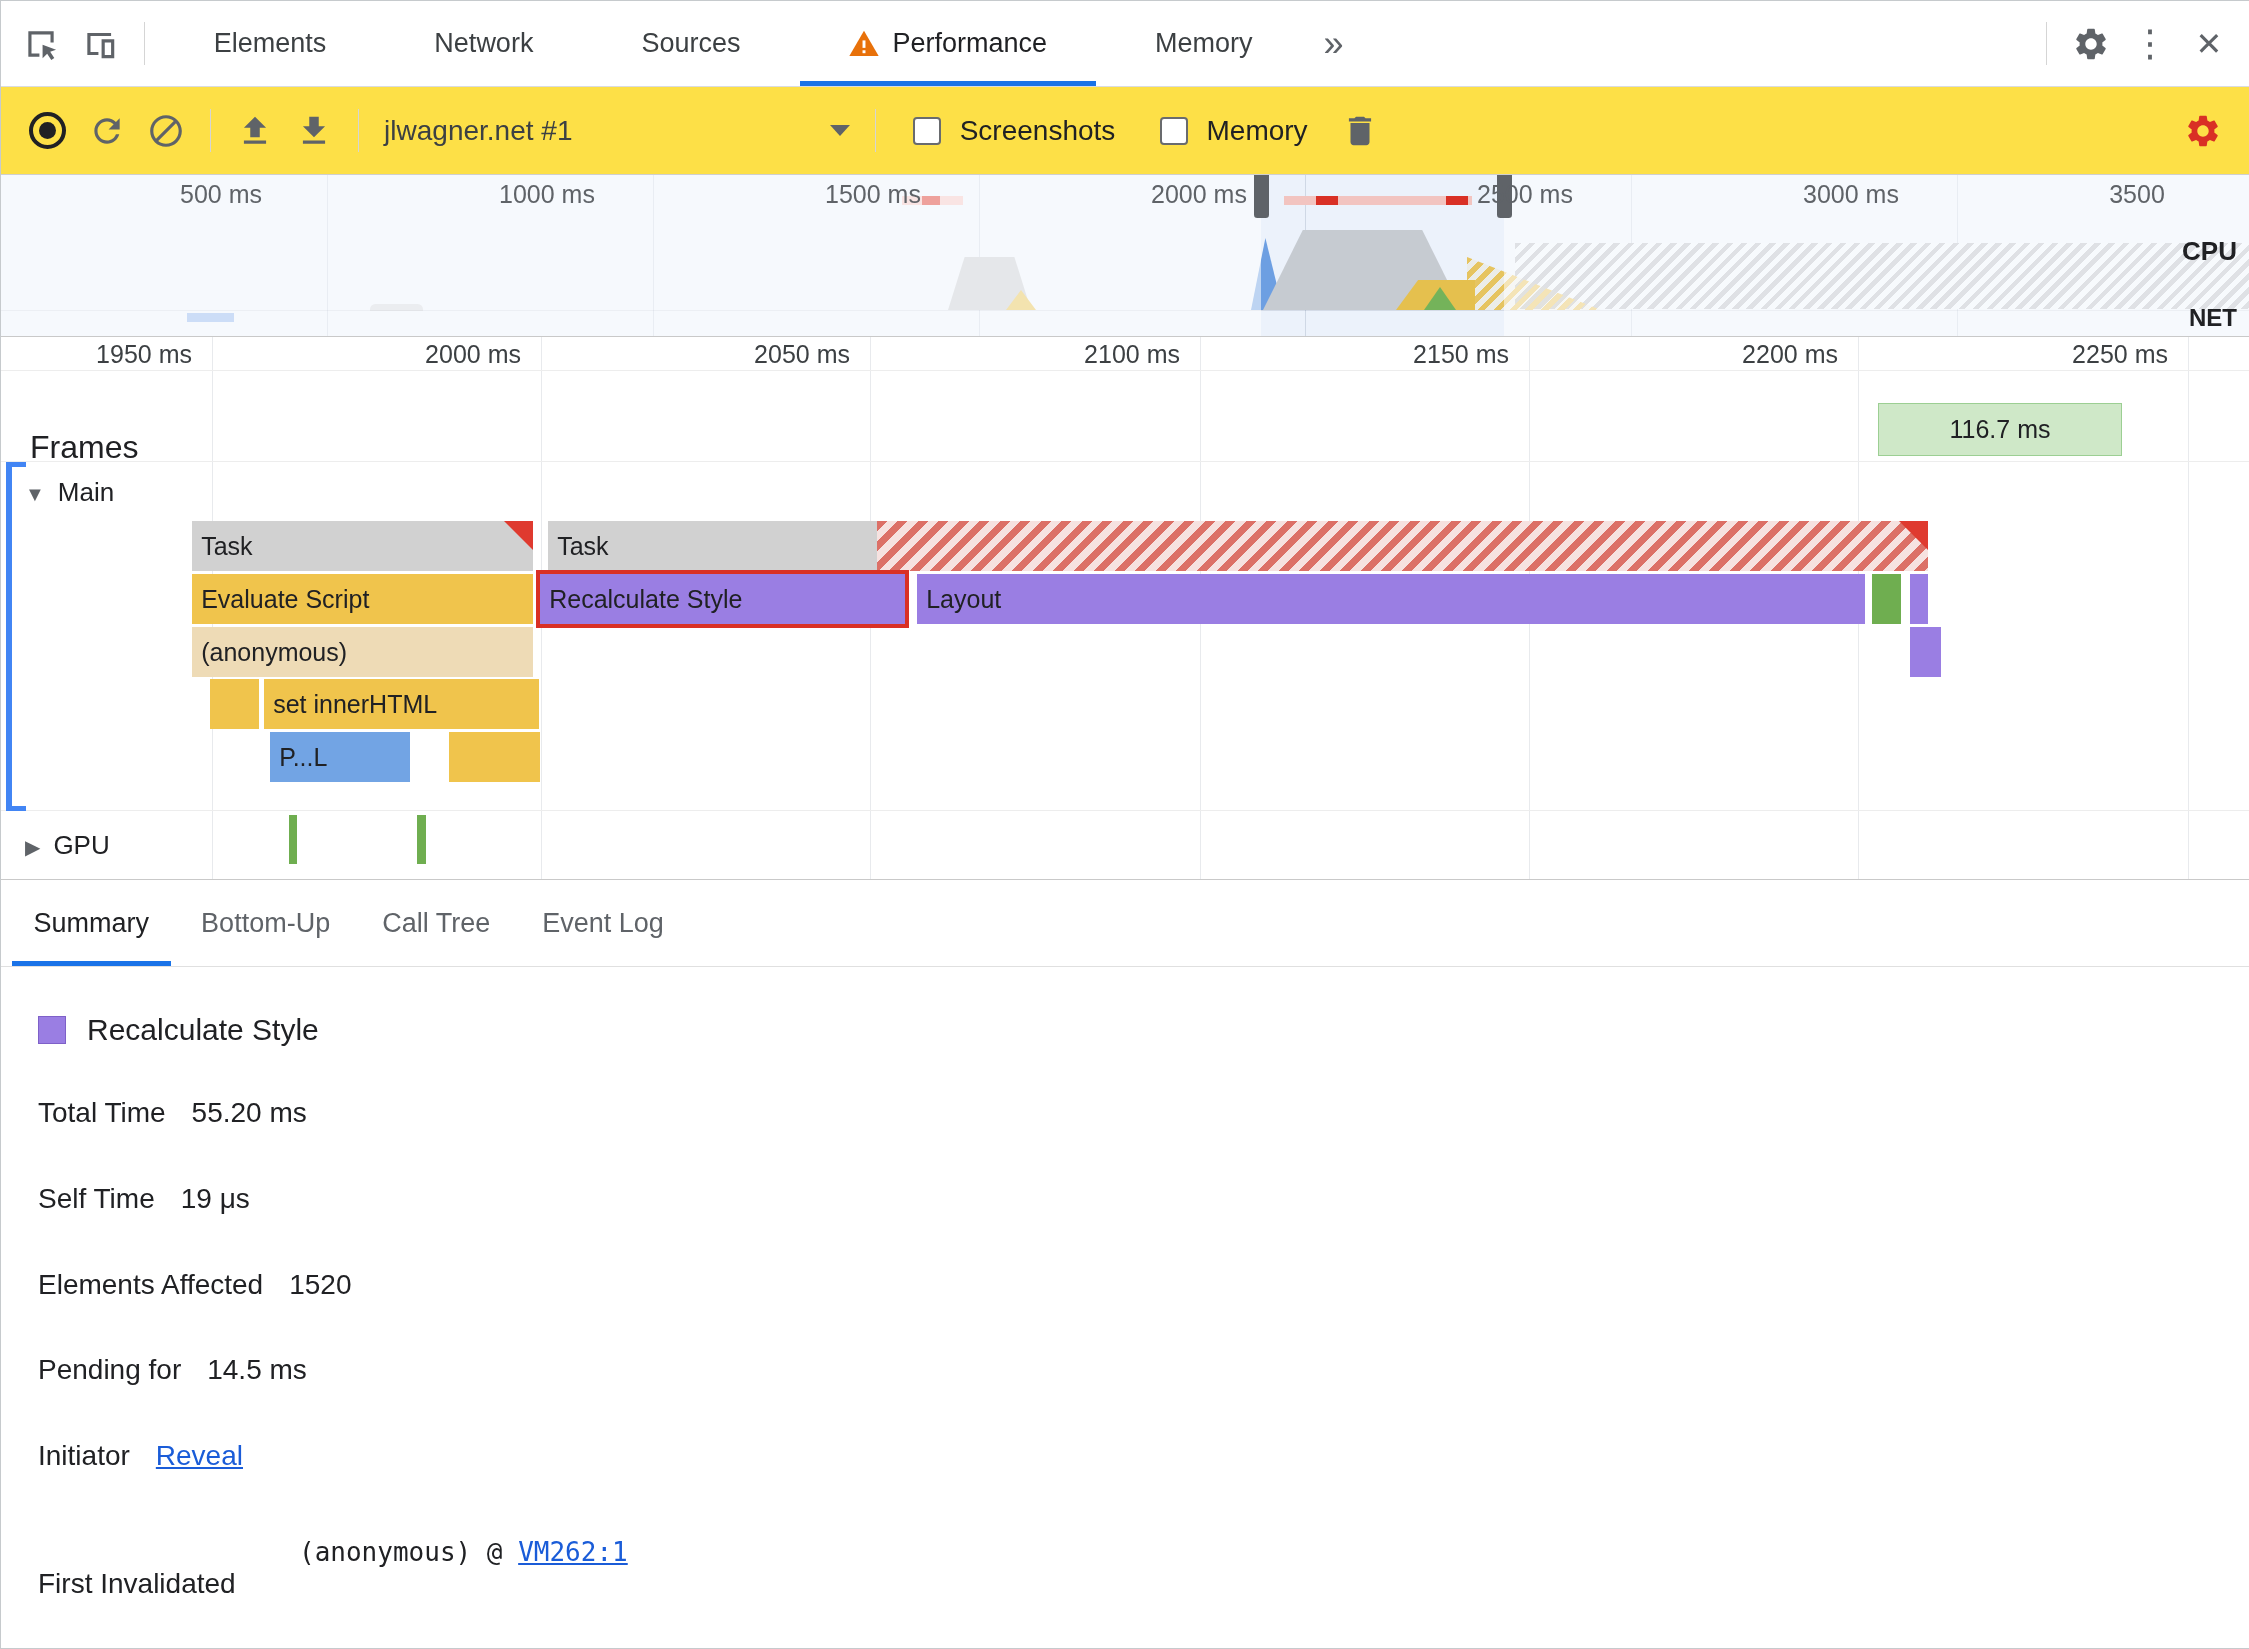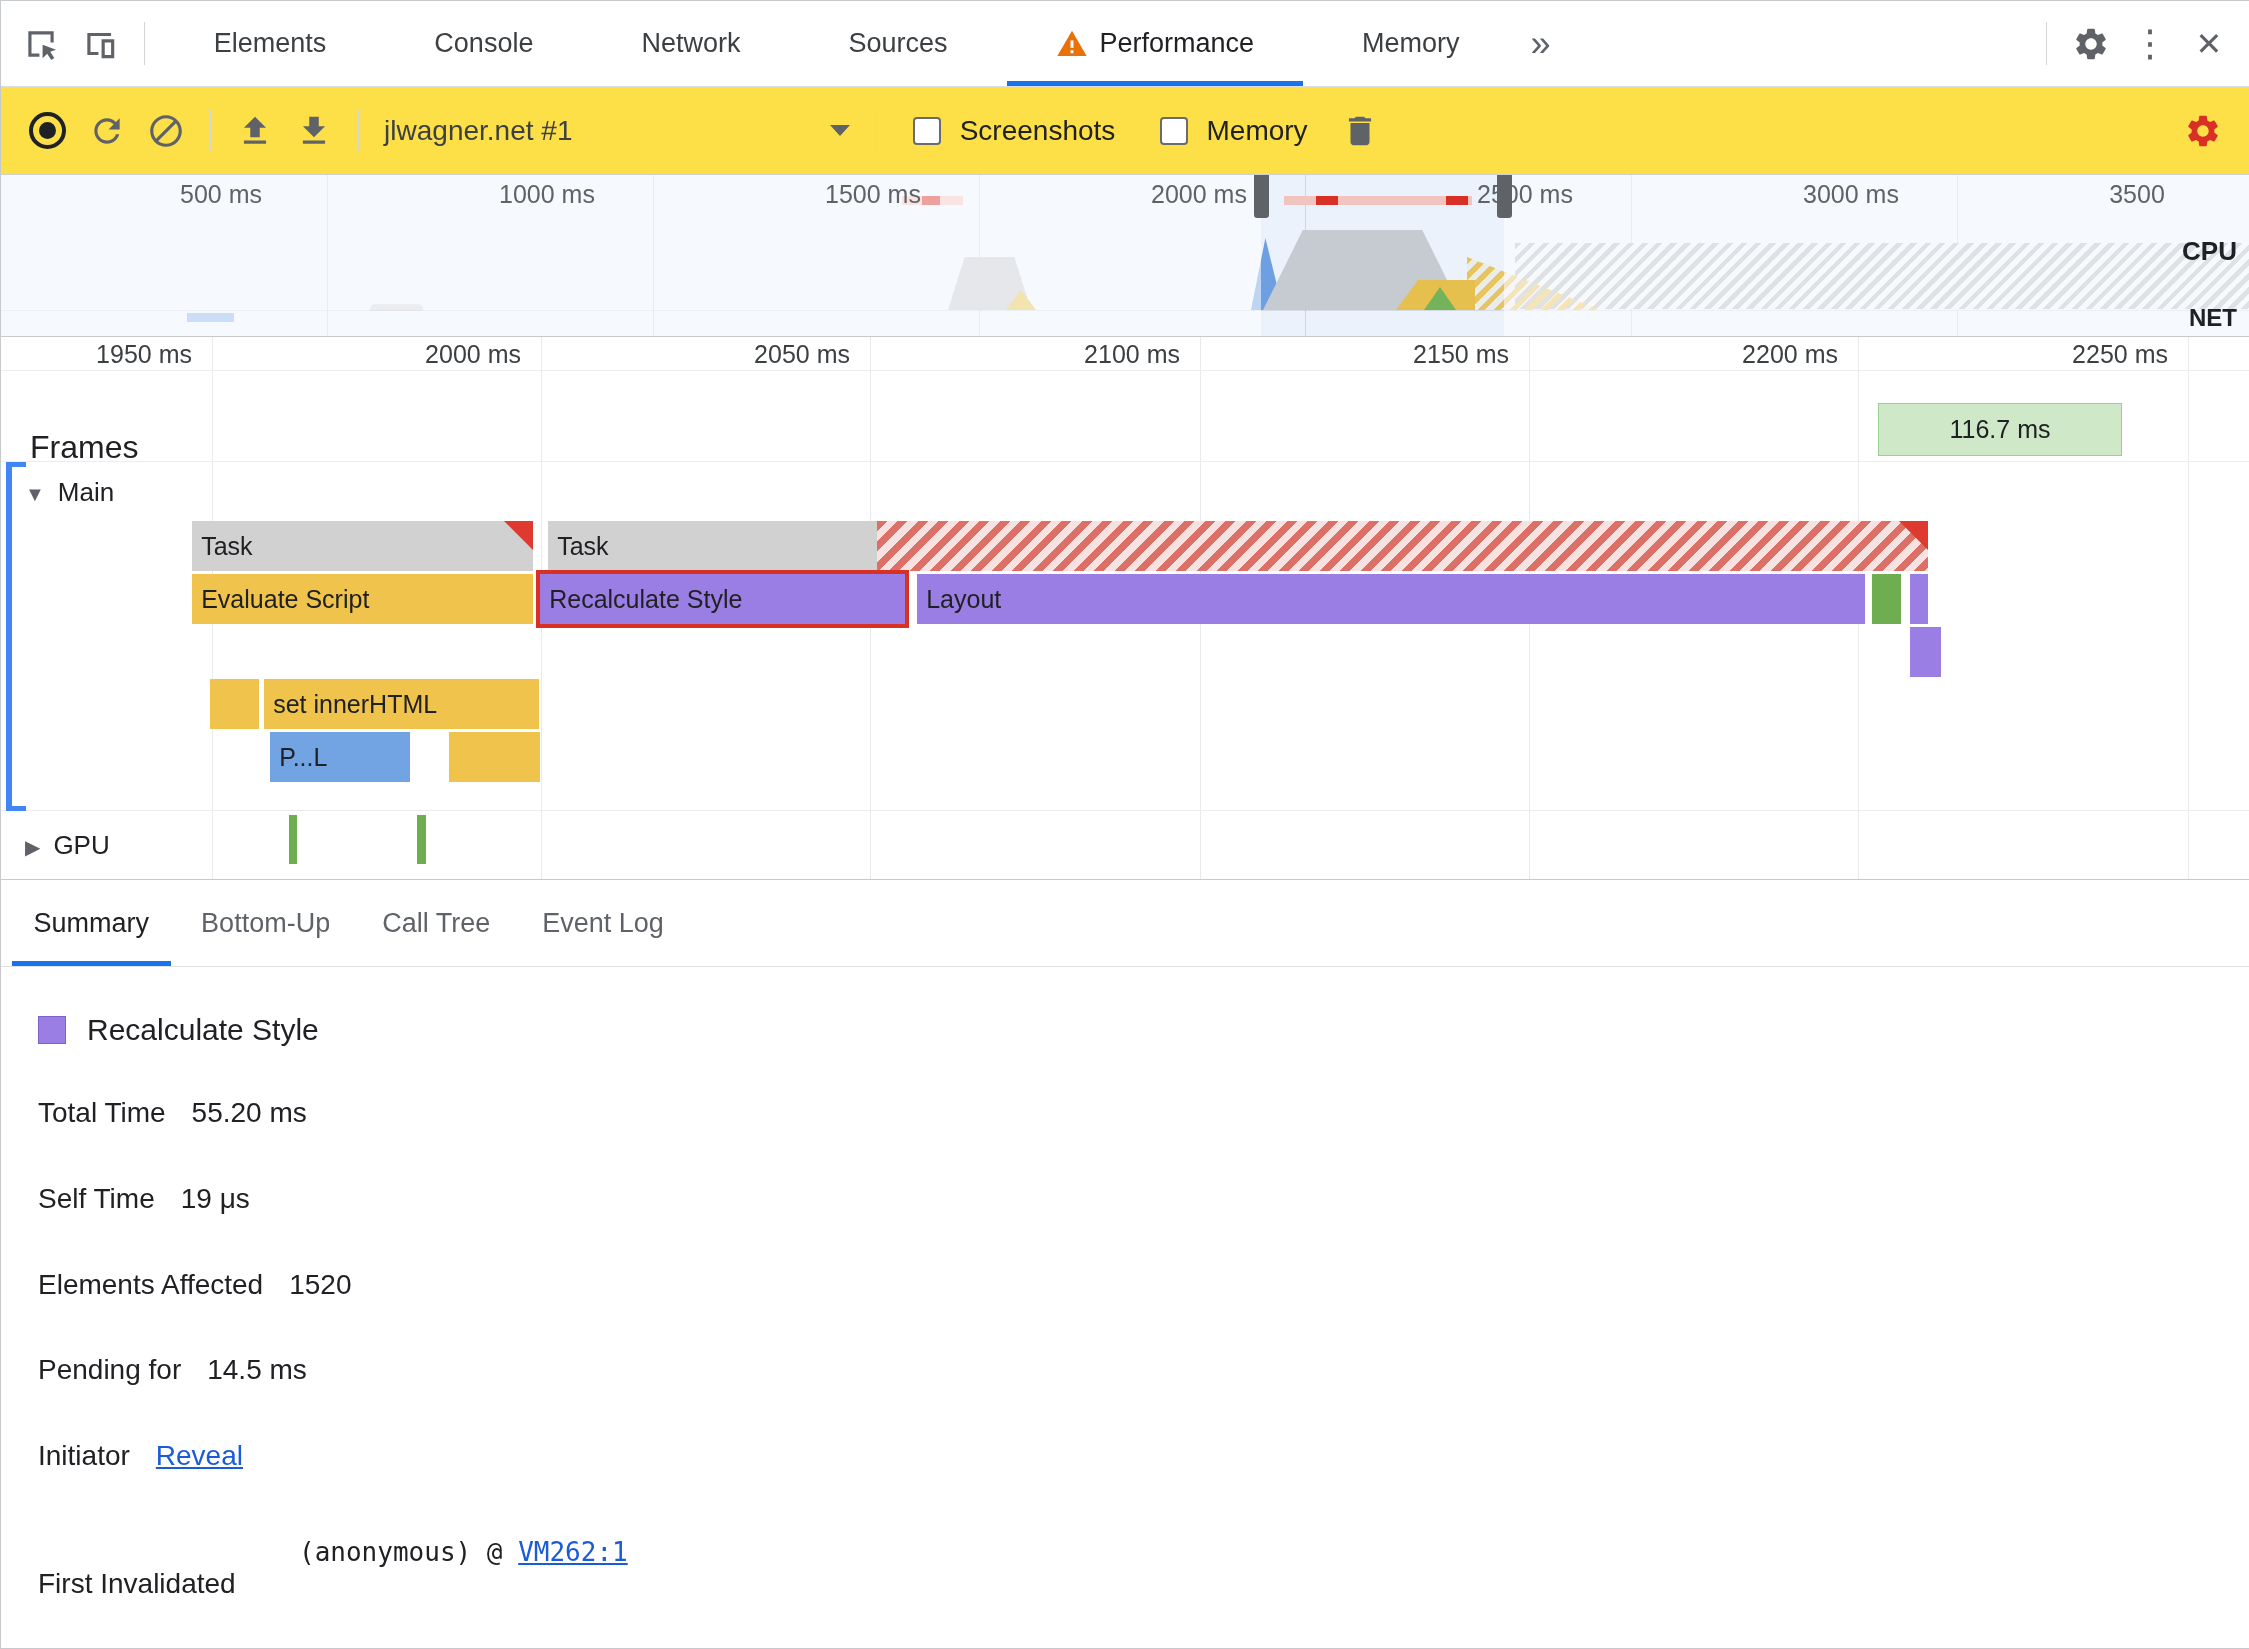--- a/index.html
+++ b/index.html
@@ -137,23 +137,20 @@
     <div class="icon-btn">
       <svg viewBox="0 0 24 24">
           <path d="M4 5h15v2H6v10h5v2H4z"></path>
           <path d="M13 9h8v12h-8zm2 2v8h4v-8z"></path>
         </svg>
     </div>
     <div class="vdiv"></div>
     <nav class="tabs">
       <div class="tab">
           <span>Elements</span>
-        </div>
-      <div class="tab">
-          <span>Console</span>
         </div>
       <div class="tab">
           <span>Network</span>
         </div>
       <div class="tab">
           <span>Sources</span>
         </div>
       <div class="tab active">
         <span class="warn">
           <svg viewBox="0 0 24 24">
@@ -300,20 +297,21 @@
       <span>Main</span>
     </div>
     <div id="flame">
         <div class="bar task" style="left: 191px; width: 341px; top: 184px;"><span class="bar-label">Task</span><div class="endmark"></div></div>
         <div class="bar task" style="left: 547px; width: 1380px; top: 184px;"><span class="bar-label">Task</span><div class="stripes" style="left: 329px;"></div><div class="endmark"></div></div>
         <div class="bar script" style="left: 191px; width: 341px; top: 237px;"><span class="bar-label">Evaluate Script</span></div>
         <div class="bar style selected" style="left: 539px; width: 365px; top: 237px;"><span class="bar-label">Recalculate Style</span></div>
         <div class="bar style" style="left: 916px; width: 948px; top: 237px;"><span class="bar-label">Layout</span></div>
         <div class="bar paint" style="left: 1871px; width: 29px; top: 237px;"></div>
         <div class="bar style" style="left: 1909px; width: 8px; top: 237px;"></div>
+        <div class="bar anon" style="left: 191px; width: 341px; top: 290px;"><span class="bar-label">(anonymous)</span></div>
         <div class="bar style" style="left: 1909px; width: 5.3px; top: 290px;"></div>
         <div class="bar style" style="left: 1922px; width: 4px; top: 290px;"></div>
         <div class="bar script" style="left: 209px; width: 49px; top: 342px;"></div>
         <div class="bar script" style="left: 263px; width: 275px; top: 342px;"><span class="bar-label">set innerHTML</span></div>
         <div class="bar parse" style="left: 269px; width: 140px; top: 395px;"><span class="bar-label">P...L</span></div>
         <div class="bar script" style="left: 448px; width: 91px; top: 395px;"></div>
       </div>
     <div class="track-header gpu-h">
       <span class="tri-right"></span>
       <span>GPU</span>

